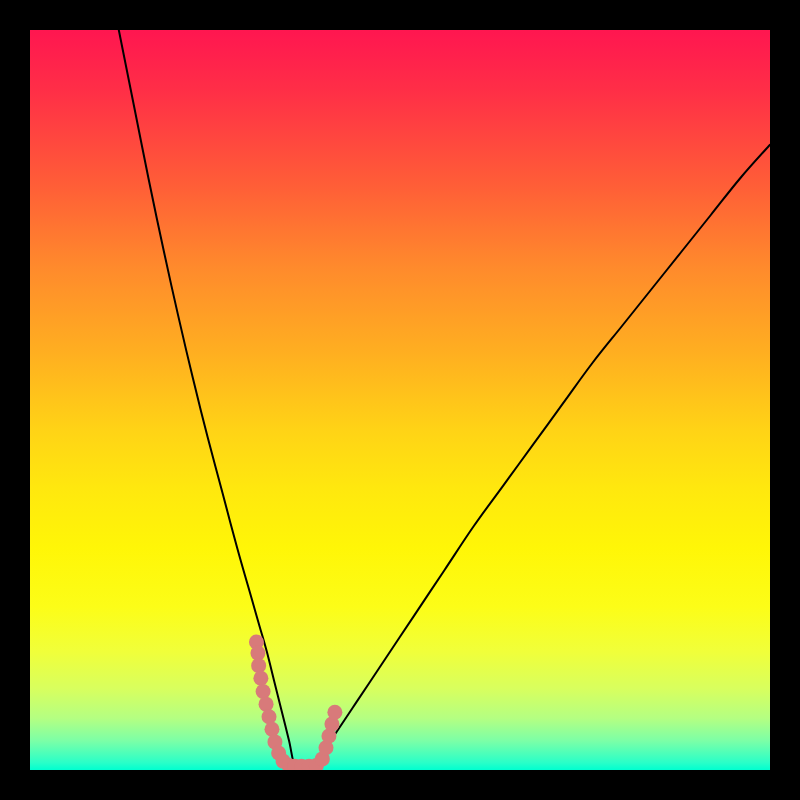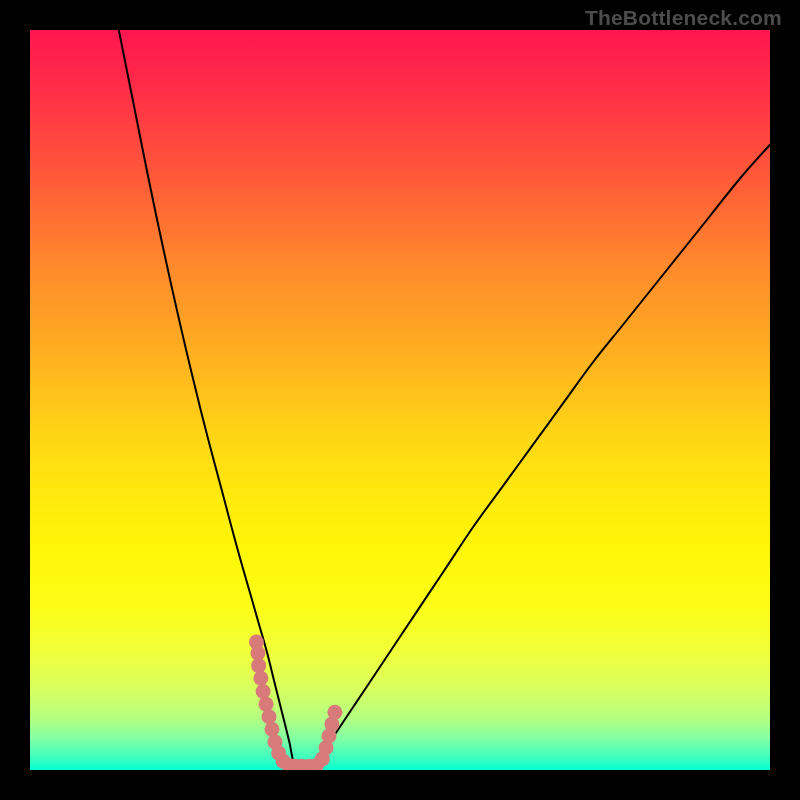--- a/index.html
+++ b/index.html
@@ -61,21 +61,20 @@
     font-size: 21px;
     font-weight: 600;
     letter-spacing: 0.2px;
     user-select: none;
   }
 </style>
 </head>
 <body>
 
 <div class="frame">
-  <div class="watermark">TheBottleneck.com</div>
   <div class="plot-area">
     <div class="gradient-bg"></div>
     <svg class="plot-svg" viewBox="0 0 740 740" preserveAspectRatio="none">
       <path id="curve-path" fill="none" stroke="#000" stroke-width="2" stroke-linecap="round" d="M 88.8,0 C 91.464,13.32 98.272,47.36 103.60000000000001,74 C 108.92800000000001,100.64 113.072,122.02599999999998 118.4,148 C 123.72800000000001,173.97400000000002 127.87199999999999,193.65800000000007 133.2,218.30000000000007 C 138.528,242.94200000000006 142.672,261.59000000000003 148,284.90000000000003 C 153.328,308.21000000000004 157.472,325.82199999999995 162.8,347.79999999999995 C 168.12800000000001,369.77799999999996 172.272,386.354 177.6,407 C 182.928,427.646 187.072,442.52 192.4,462.5 C 197.728,482.48 201.872,498.68600000000004 207.20000000000002,518 C 212.52800000000002,537.314 218.004,555.814 222,569.8 C 225.996,583.786 226.736,586.376 229.4,595.7 C 232.06400000000002,605.0240000000001 234.136,611.61 236.8,621.6 C 239.46400000000003,631.59 241.536,640.5440000000001 244.20000000000002,651.2 C 246.86400000000003,661.856 248.93600000000004,670.144 251.60000000000002,680.8 C 254.264,691.4559999999999 256.336,699.7439999999999 259,710.4 C 261.664,721.056 262.404,734.672 266.4,740 C 270.39599999999996,745.328 275.87199999999996,743.996 281.2,740 C 286.528,736.004 288.008,729.788 296,717.8 C 303.992,705.8119999999999 314.944,689.384 325.6,673.4 C 336.25600000000003,657.4159999999999 344.544,644.984 355.2,629 C 365.856,613.016 374.144,600.5840000000001 384.8,584.6 C 395.456,568.616 403.744,556.1840000000001 414.40000000000003,540.2 C 425.05600000000004,524.216 433.344,511.118 444,495.79999999999995 C 454.656,480.4819999999999 462.944,469.75199999999995 473.6,455.09999999999997 C 484.25600000000003,440.448 492.54400000000004,429.05199999999996 503.20000000000005,414.4 C 513.856,399.748 522.144,388.352 532.8,373.7 C 543.4559999999999,359.048 551.7439999999999,346.98599999999993 562.4,332.99999999999994 C 573.056,319.01399999999995 581.3439999999999,309.32 592,296 C 602.6560000000001,282.68 610.944,272.32 621.6,259 C 632.2560000000001,245.68 640.544,235.32 651.2,222 C 661.8560000000001,208.68 670.1440000000001,198.32 680.8000000000001,185 C 691.456,171.68 699.744,160.654 710.4,148 C 721.0559999999999,135.346 734.672,120.69400000000003 740,114.70000000000005"></path>
       <g id="dot-layer">
           <circle cx="226.44" cy="611.98" r="7.5" fill="#d87a7a"></circle>
           <circle cx="227.92" cy="623.08" r="7.5" fill="#d87a7a"></circle>
           <circle cx="228.66" cy="635.66" r="7.5" fill="#d87a7a"></circle>
           <circle cx="230.88" cy="648.24" r="7.5" fill="#d87a7a"></circle>
           <circle cx="233.1" cy="661.56" r="7.5" fill="#d87a7a"></circle>

